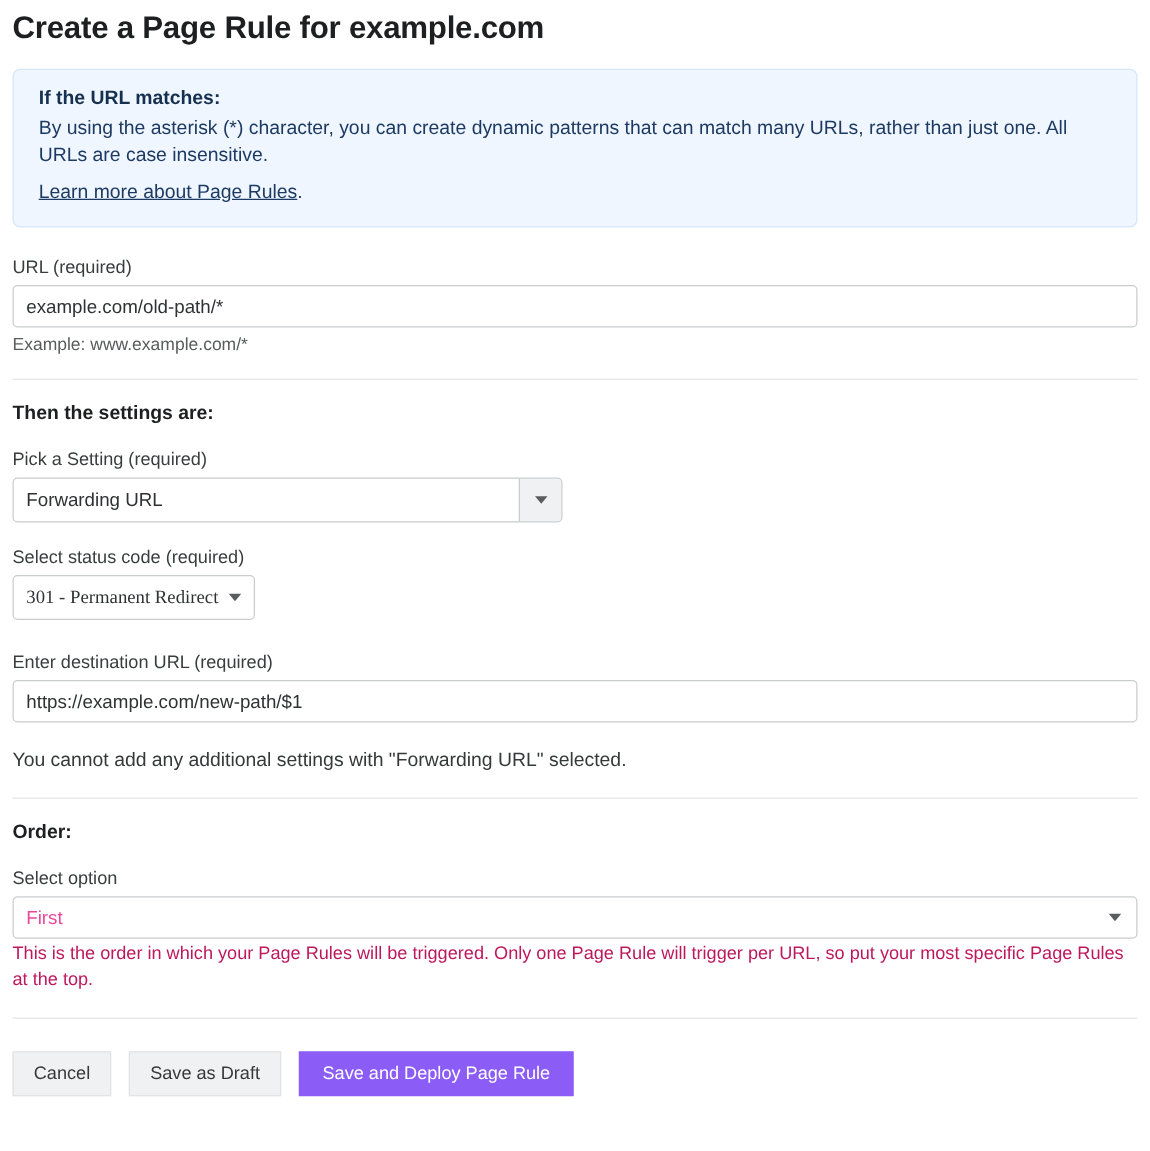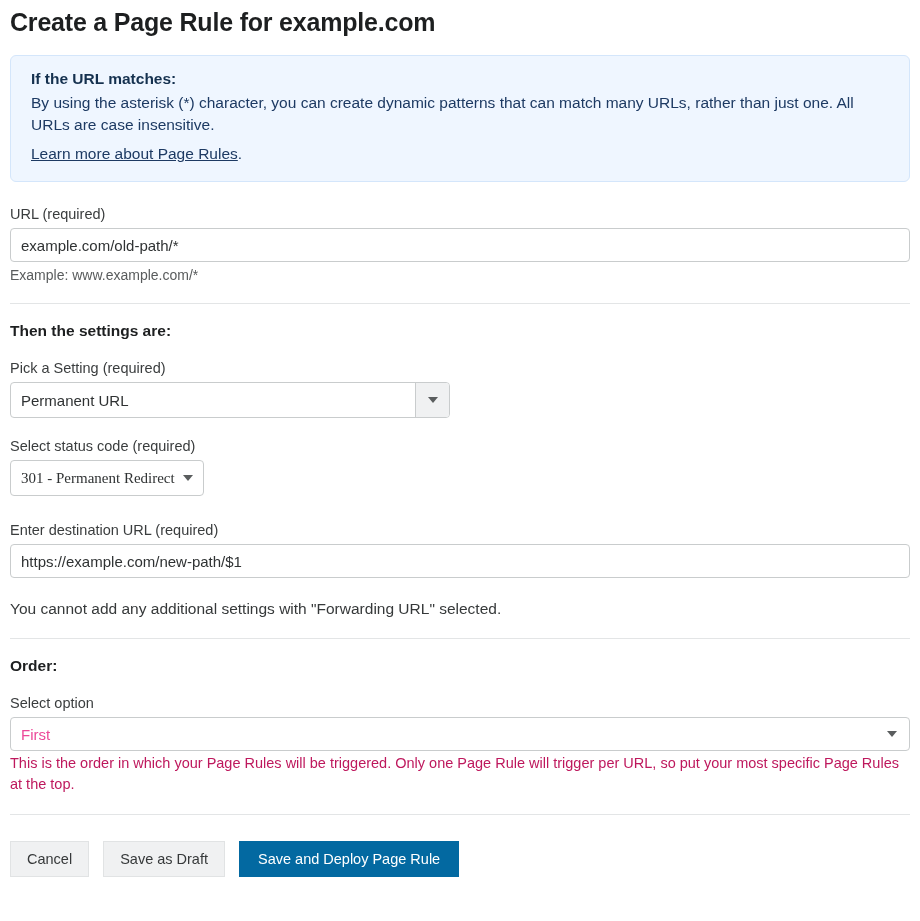--- a/index.html
+++ b/index.html
@@ -202,21 +202,21 @@
     font-family: "Liberation Sans", sans-serif;
     cursor: pointer;
     padding: 0 16px;
   }
   .btn-secondary {
     background: #f0f1f2;
     color: #36393a;
     border-color: #e1e3e4;
   }
   .btn-primary {
-    background: #0369a1;
+    background: #8b5cf6;
     color: #ffffff;
     padding: 0 18px;
     font-size: 14.5px;
   }
 </style>
 </head>
 <body>
 
 <div class="page">
 
@@ -237,21 +237,21 @@
   </div>
 
   <hr class="divider">
 
   <div class="section-head">Then the settings are:</div>
 
   <div class="row">
     <div class="col-setting">
       <div class="field-label">Pick a Setting (required)</div>
       <div class="select-boxed">
-        <div class="value">Permanent URL</div>
+        <div class="value">Forwarding URL</div>
         <div class="arrow-box">
           <span class="caret-dark"></span>
         </div>
       </div>
     </div>
     <div class="col-status">
       <div class="field-label">Select status code (required)</div>
       <div class="select-plain">
         <span class="value">301 - Permanent Redirect</span>
         <span class="caret-dark"></span>

